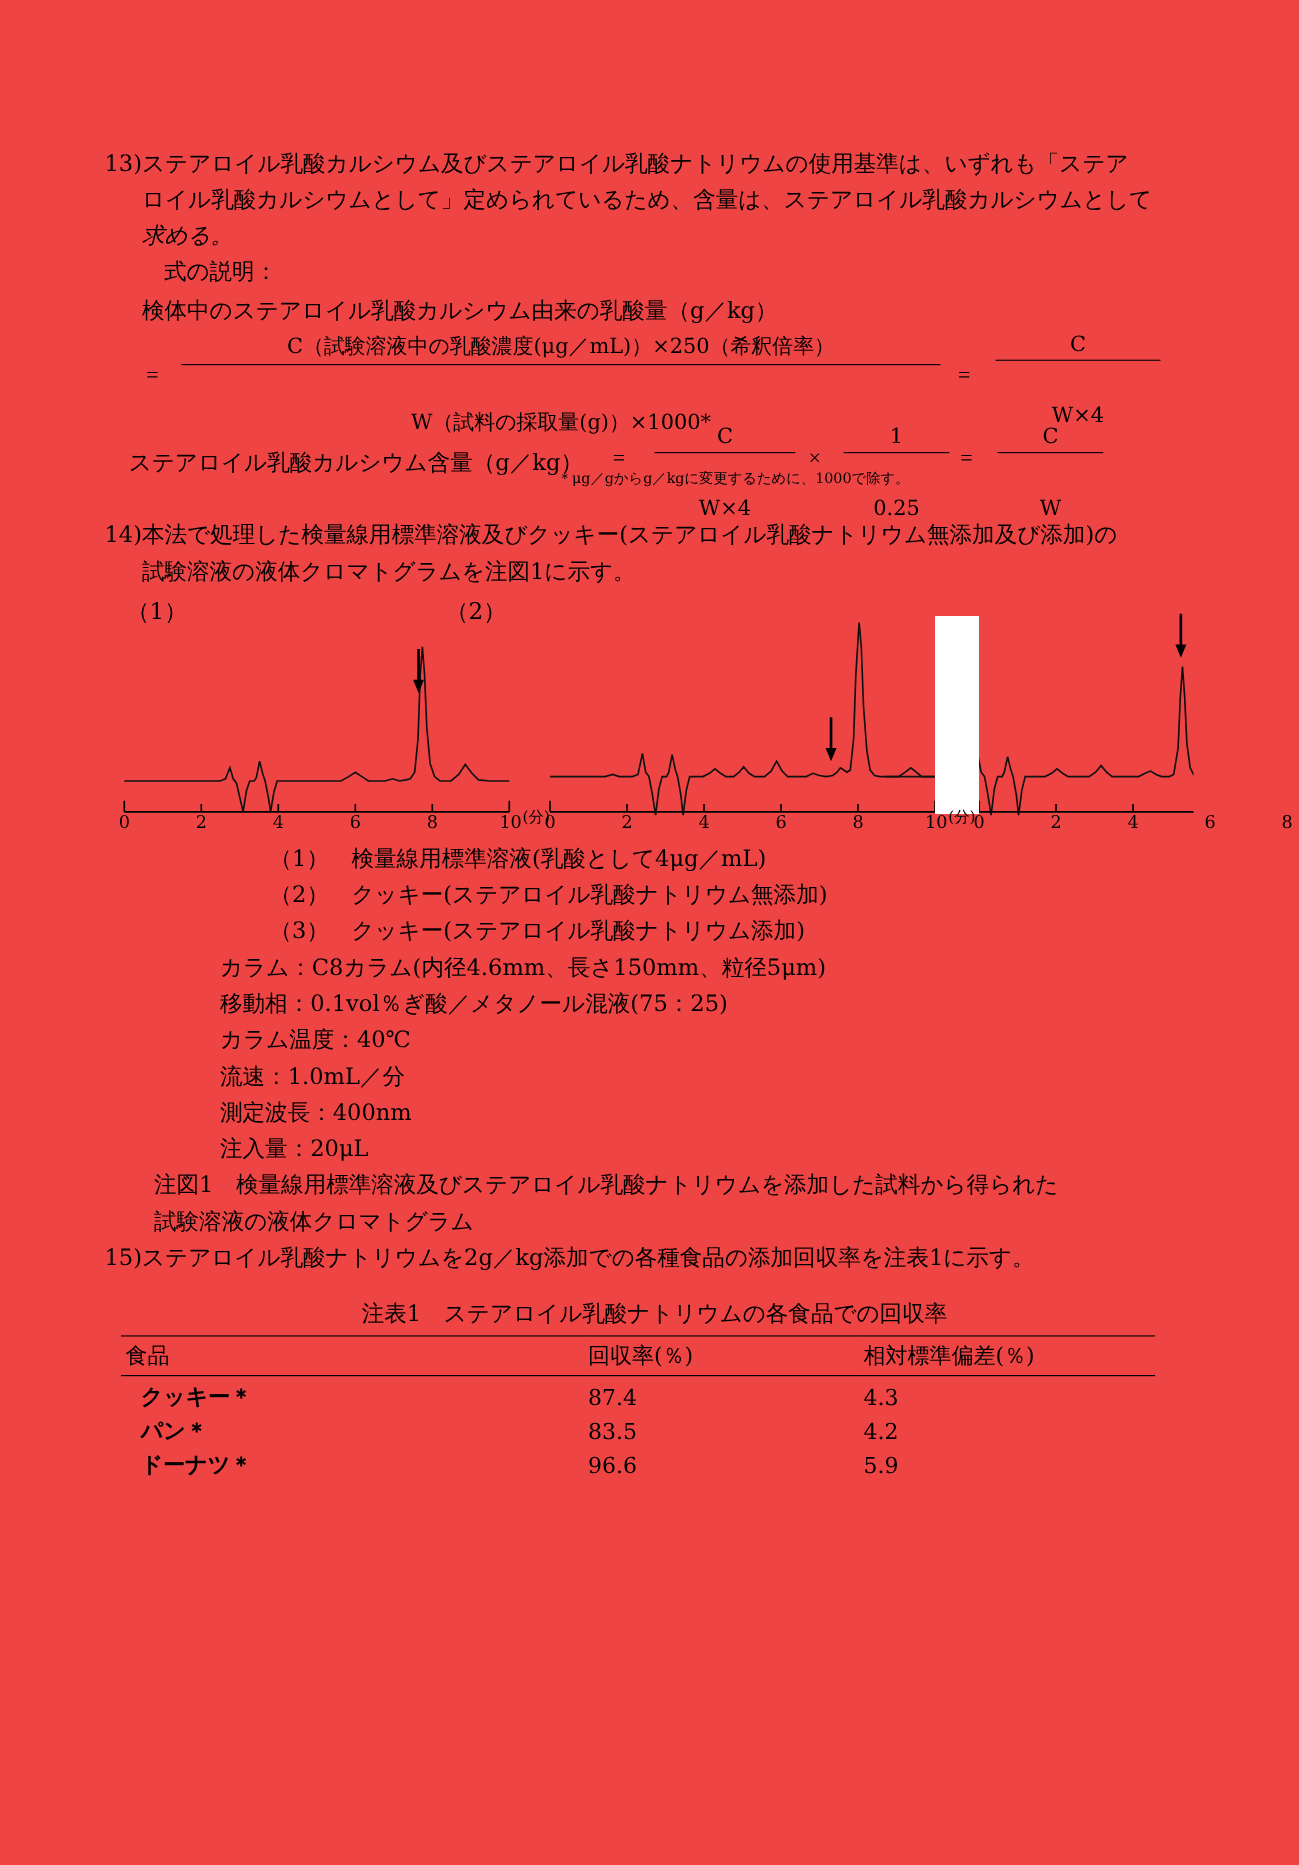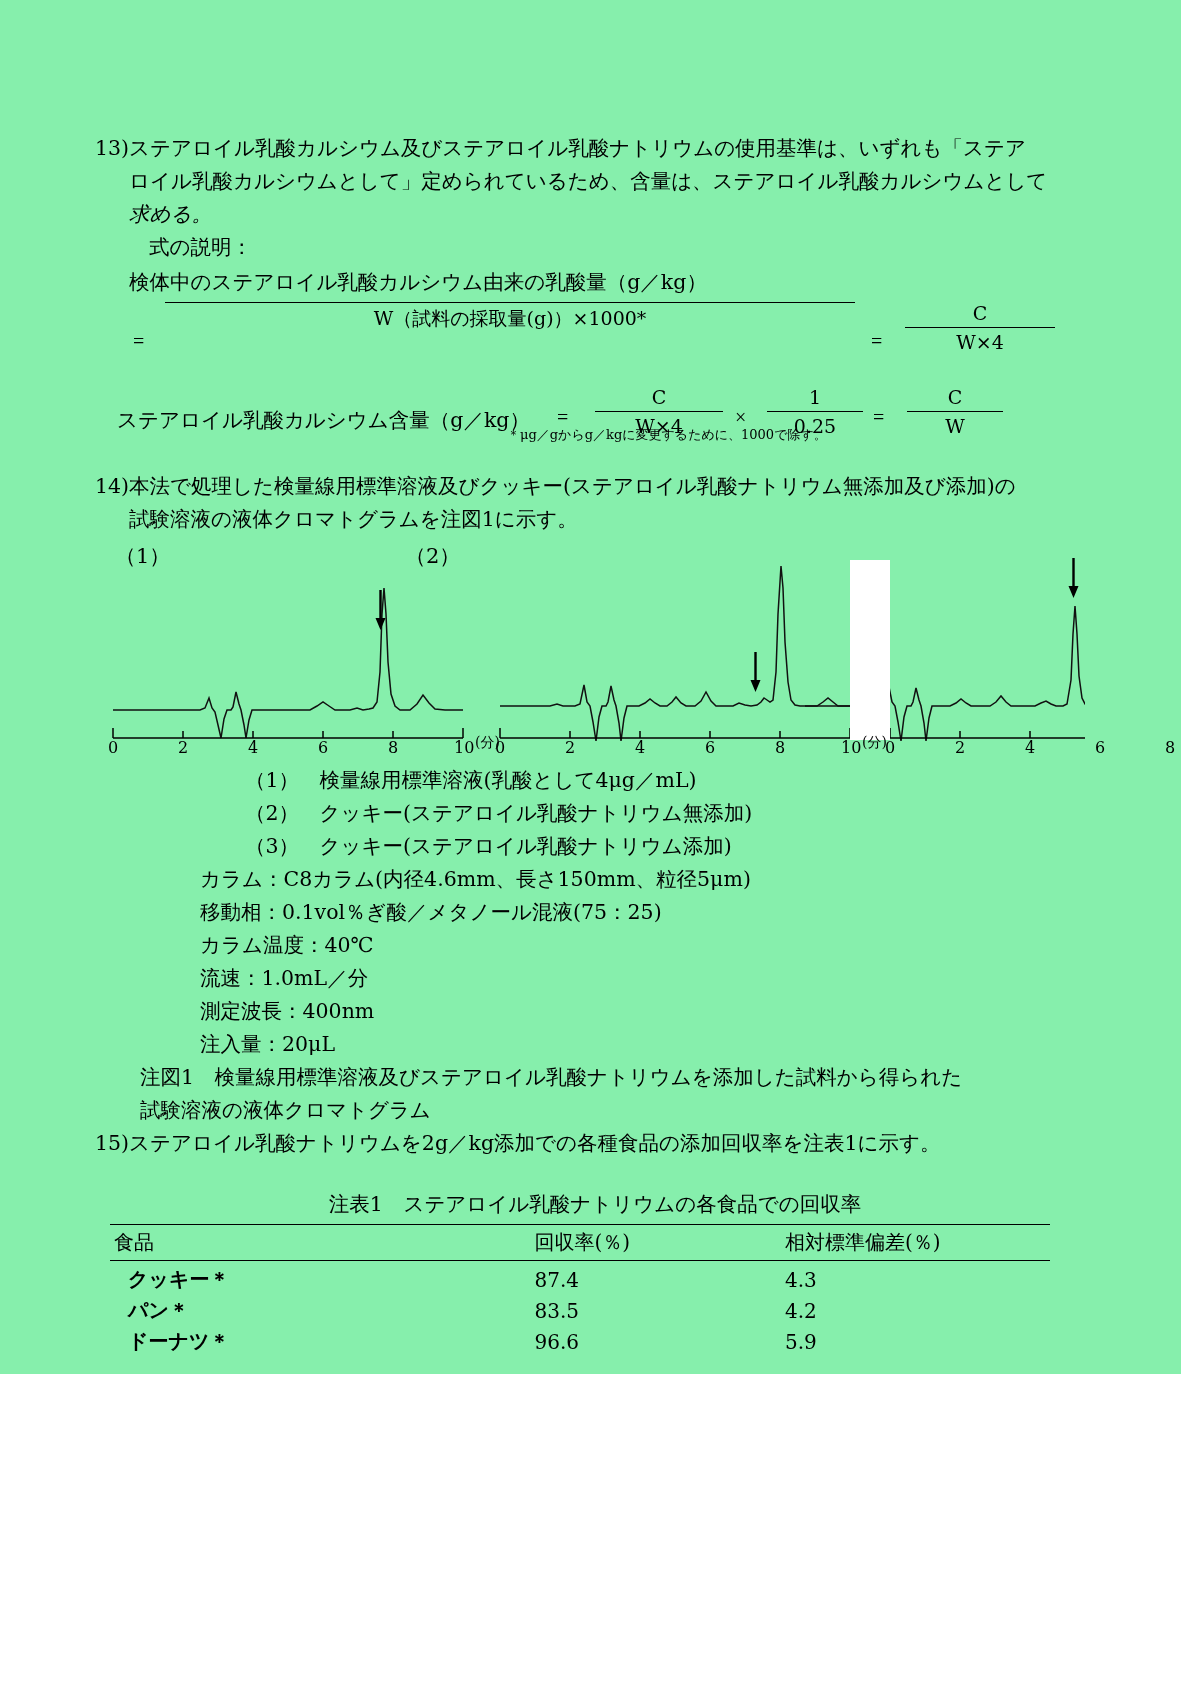--- a/index.html
+++ b/index.html
@@ -7,22 +7,22 @@
     padding: 0;
     background: #ffffff;
   }
   body {
     font-family: "Liberation Serif", "DejaVu Serif", serif;
     color: #000000;
   }
   #page {
     position: relative;
     width: 1181px;
-    height: 1374px;
-    background: #86efac;
+    height: 1695px;
+    background: #ef4444;
     overflow: hidden;
   }
   .doc-body {
     position: absolute;
     left: 95px;
     top: 132px;
     width: 1000px;
   }
   
   .jp {
@@ -80,20 +80,21 @@
   .frac .bar {
     border-top: 1.6px solid #000;
     display: block;
     height: 0;
   }
   .frac .bot {
     font-size: 19px;
     white-space: nowrap;
     padding: 3px 6px 0 6px;
     display: block;
+    margin-top: 36px;
   }
   .f1-main  { left: 70px;  top: 34px; width: 690px; }
   .f1-right { left: 810px; top: 34px; width: 150px; }
 
   .footnote-star {
     position: absolute;
     left: 412px;
     top: 110px;
     font-size: 13px;
     white-space: nowrap;
@@ -149,21 +150,21 @@
   .cond-list div { padding-left: 105px; }
 
   .fig-caption div.c1 { padding-left: 45px; }
   .fig-caption div.c2 { padding-left: 45px; }
 
   
   .table-title {
     text-align: center;
     font-size: 20.5px;
     font-family: "DejaVu Serif", "Liberation Serif", serif;
-    margin-top: 30px;
+    margin-top: 20px;
   }
   table.recovery {
     border-collapse: collapse;
     width: 940px;
     margin-top: 6px;
     font-family: "DejaVu Serif", "Liberation Serif", serif;
     font-size: 20px;
     margin-left: 15px;
   }
   table.recovery th,
@@ -194,20 +195,21 @@
       <span class="num-line l2">ロイル乳酸カルシウムとして」定められているため、含量は、ステアロイル乳酸カルシウムとして</span>
       <span class="num-line l3">求める。</span>
     </div>
 
     <div class="jp indent2">式の説明：</div>
 
     <div class="formula-block">
       <div class="f-numer-top">検体中のステアロイル乳酸カルシウム由来の乳酸量（g／kg）</div>
       <div class="eq-sign f1-eq1">=</div>
       <div class="frac f1-main">
+        <span class="top">C（試験溶液中の乳酸濃度(μg／mL)）×250（希釈倍率）</span>
         <span class="bar"></span>
         <span class="bot">W（試料の採取量(g)）×1000*</span>
       </div>
       <div class="eq-sign f1-eq2">=</div>
       <div class="frac f1-right">
         <span class="top">C</span>
         <span class="bar"></span>
         <span class="bot">W×4</span>
       </div>
       <div class="footnote-star">＊μg／gからg／kgに変更するために、1000で除す。</div>

